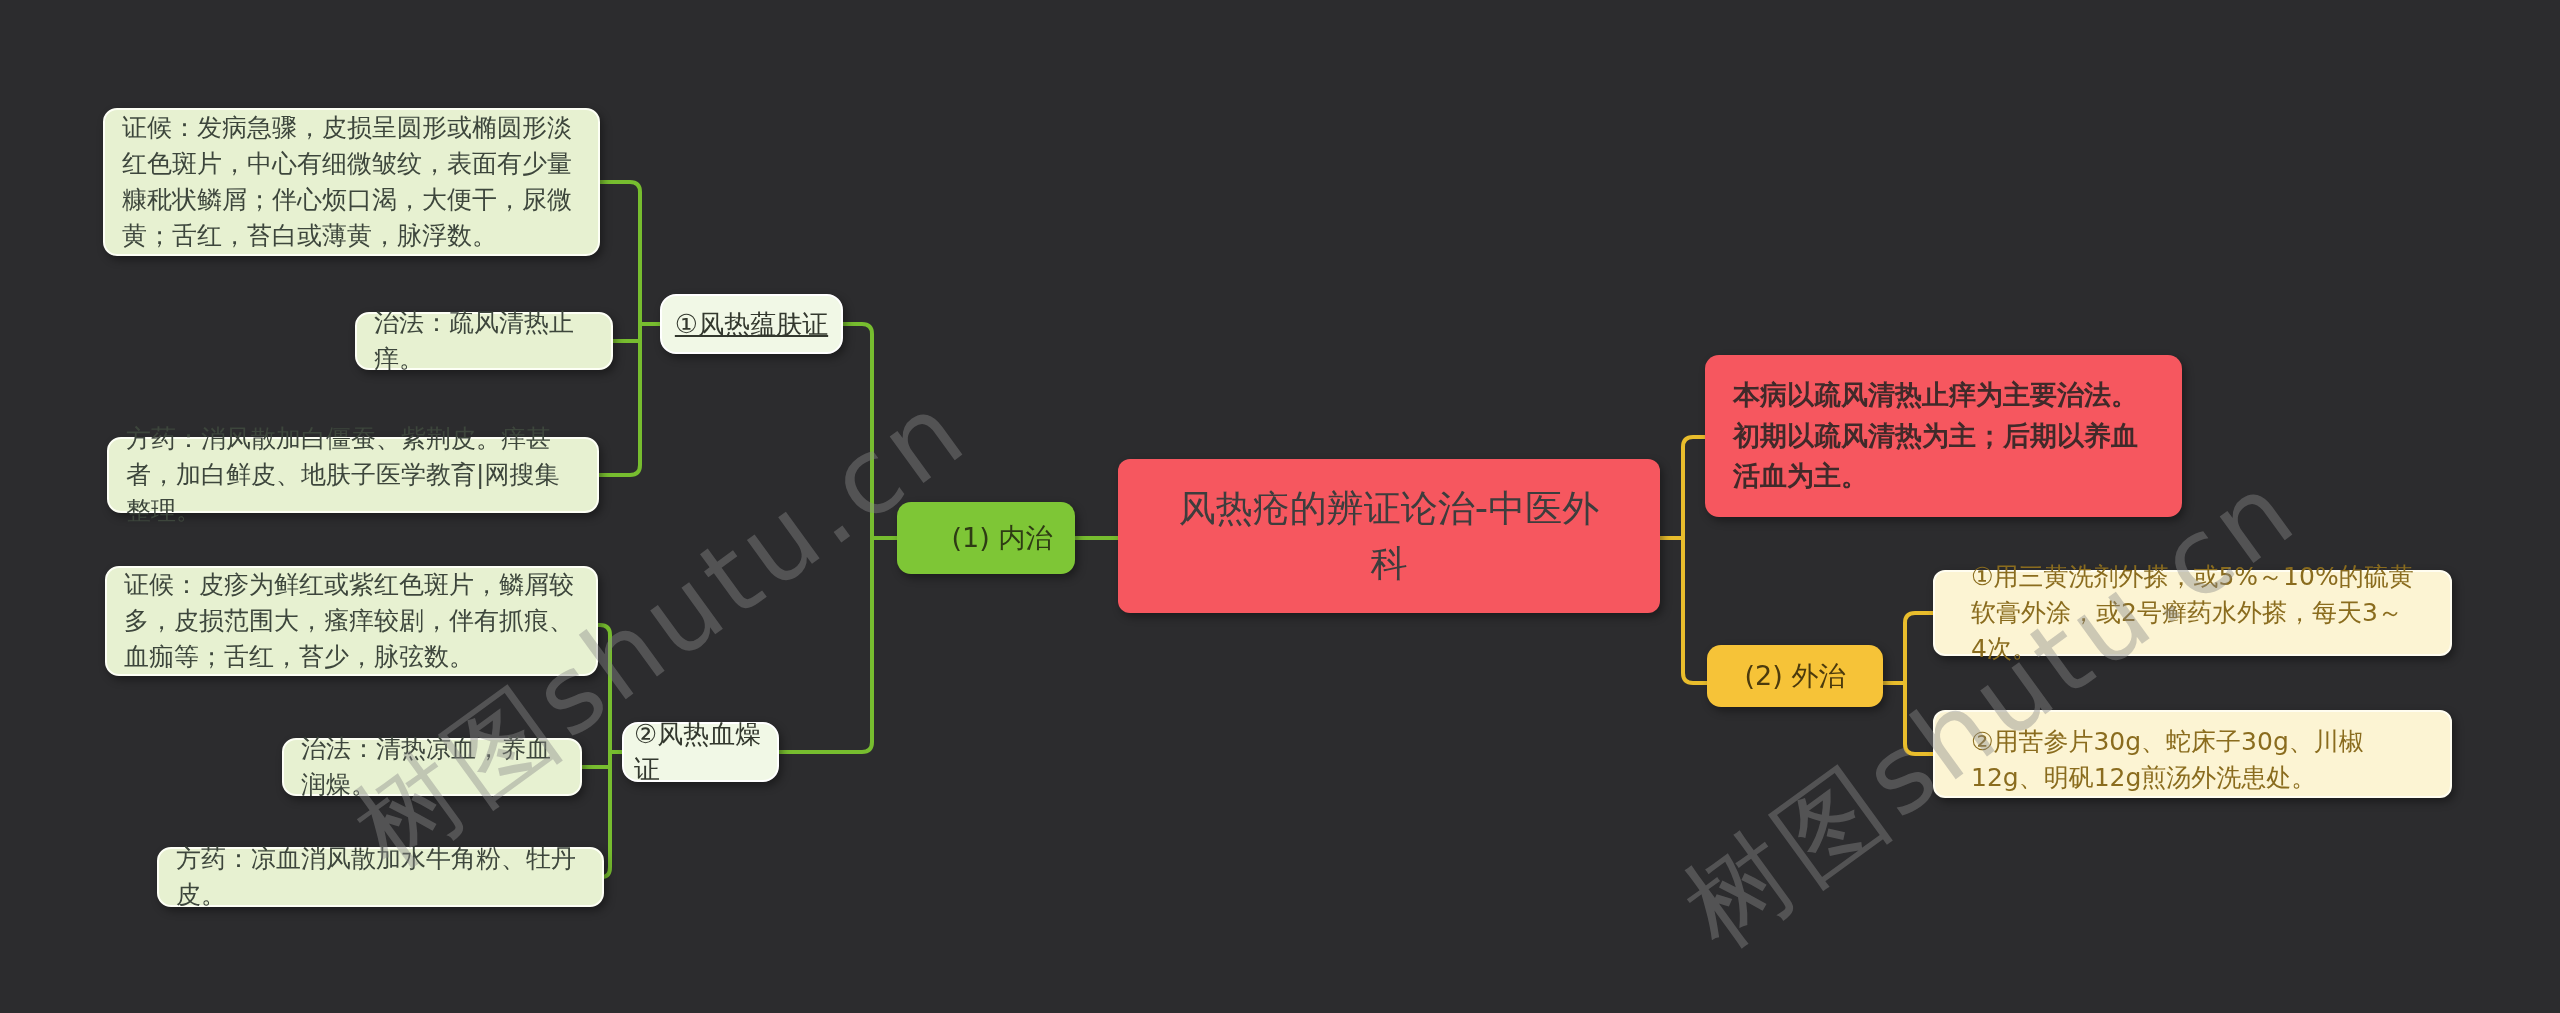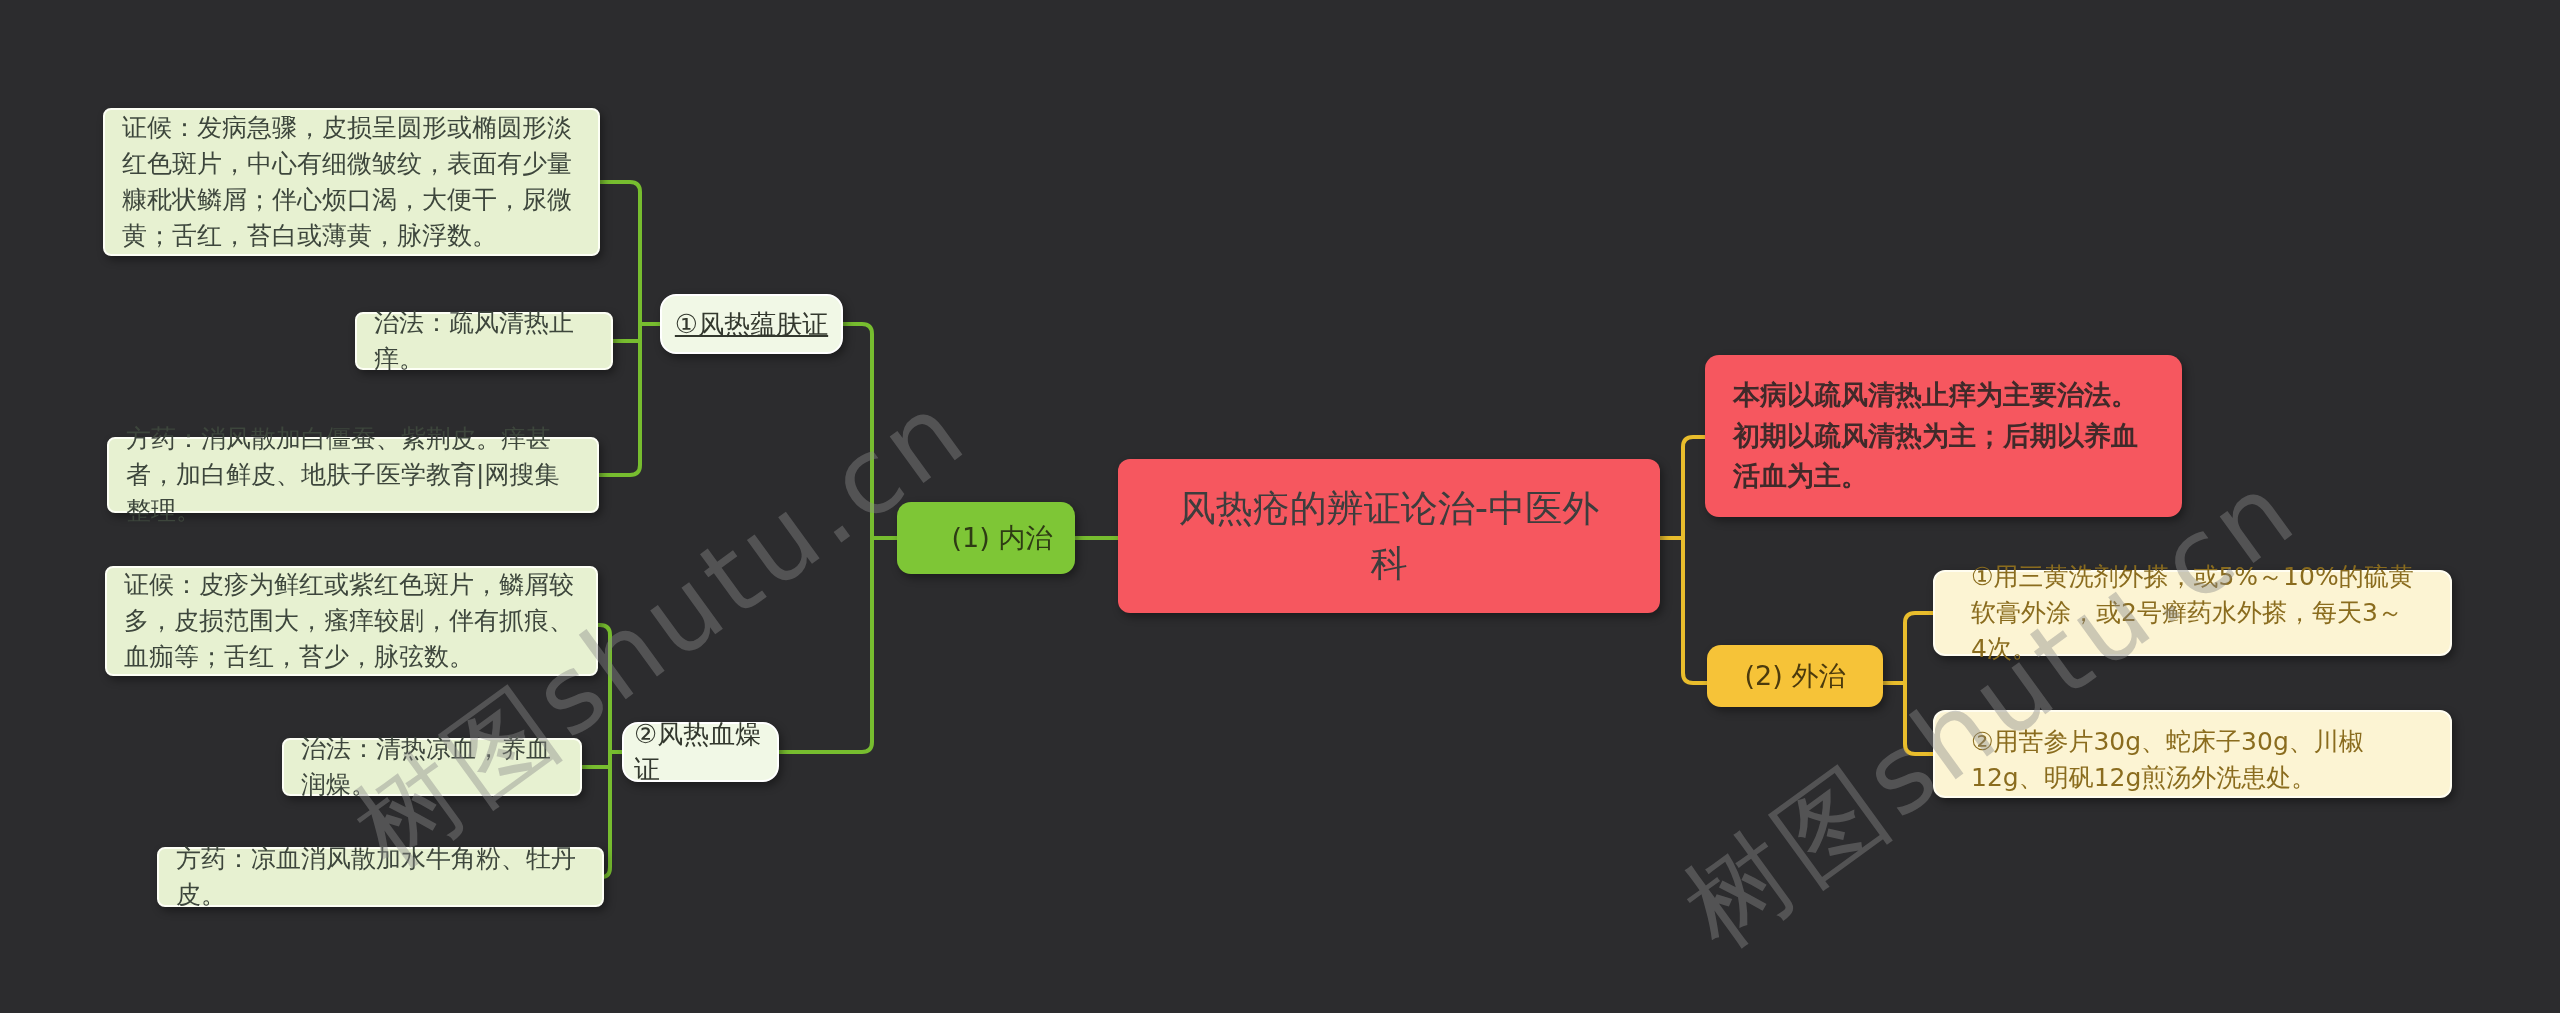--- a/index.html
+++ b/index.html
@@ -15,21 +15,21 @@
   .node{
     position:absolute;z-index:2;
     display:flex;align-items:center;
     box-sizing:border-box;
     box-shadow:3px 4px 9px rgba(0,0,0,.38);
   }
   
   .leaf-green{
     background:#e7f1d1;
     border:2px solid #fdfff5;
-    border-radius:8px;
+    border-radius:14px;
     color:#3d463c;
     font-size:25px;line-height:1.44;
     padding:4px 17px;
   }
   
   .syndrome{
     background:#f1f8e6;
     border:2px solid #ffffff;
     border-radius:16px;
     color:#33382e;

